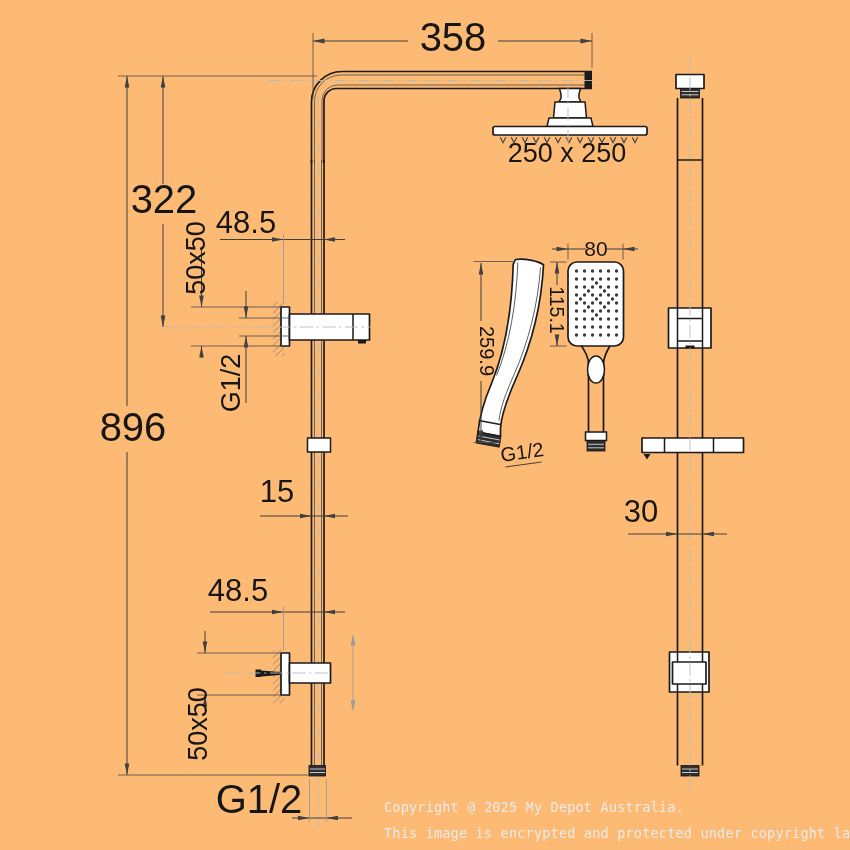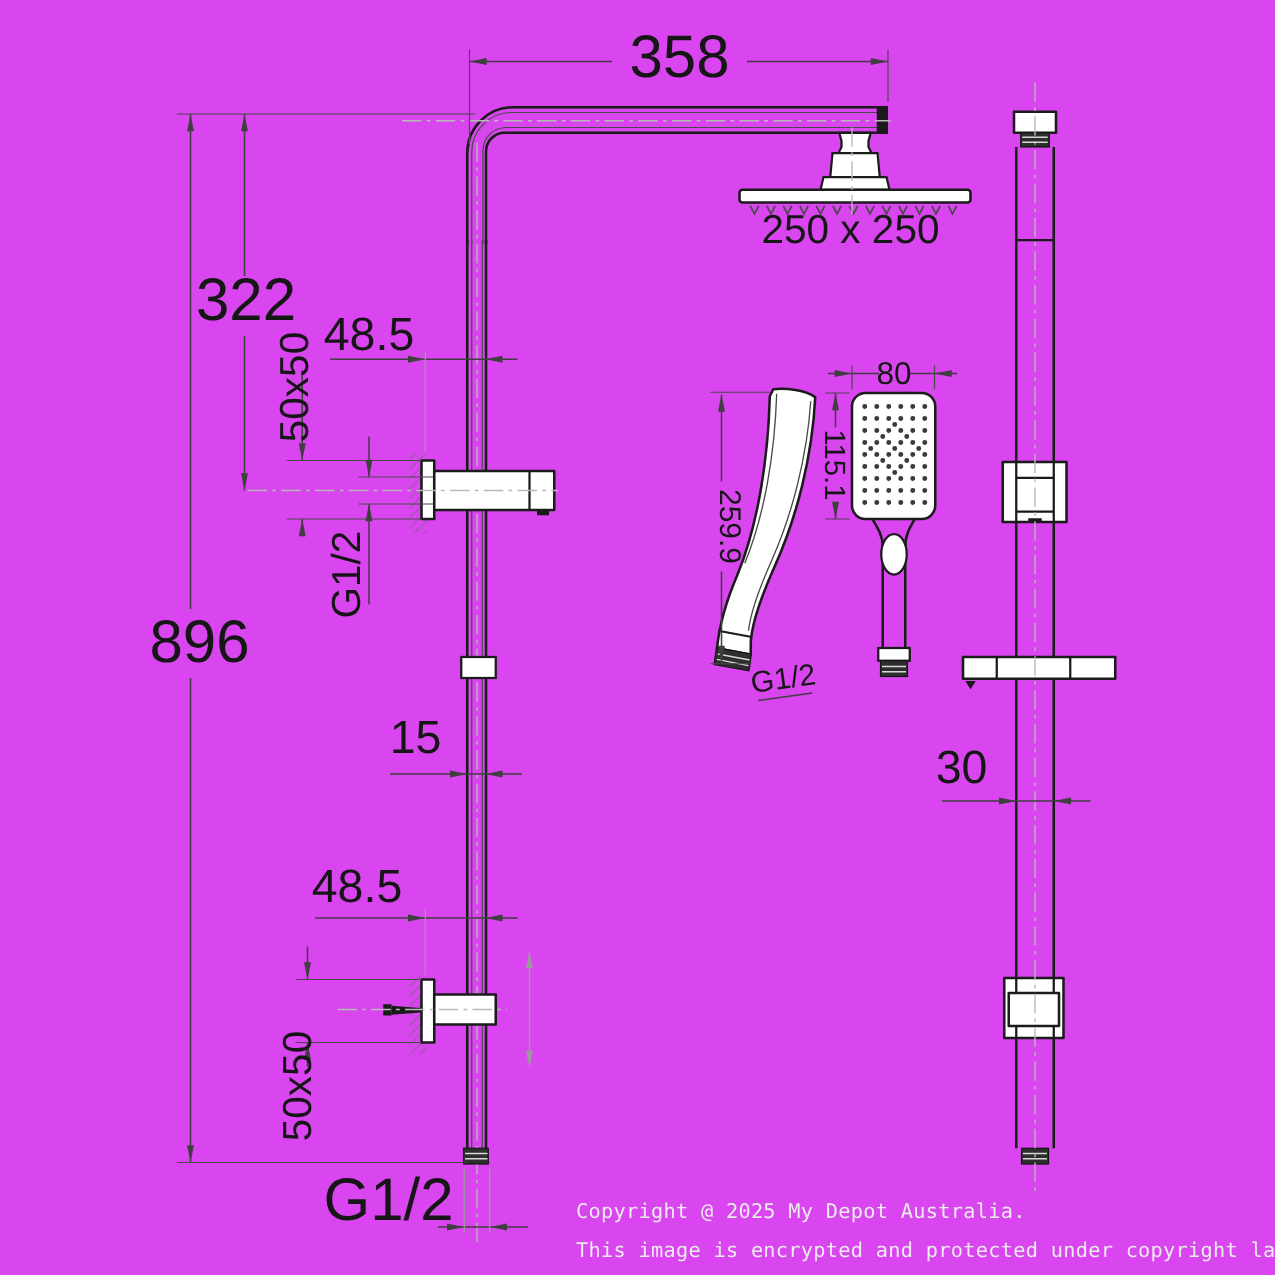--- a/index.html
+++ b/index.html
@@ -1,16 +1,16 @@
 <!DOCTYPE html>
 <html><head>
 <meta charset="utf-8">
 <style>
   html,body{margin:0;padding:0;background:#fff;}
-  .stage{position:relative;width:850px;height:850px;background:#d946ef;overflow:hidden;}
+  .stage{position:relative;width:850px;height:850px;background:#fdba74;overflow:hidden;}
   svg{display:block;}
   .ol   {fill:none;stroke:#1b1b1b;stroke-width:1.7;stroke-linejoin:round;stroke-linecap:butt;}
   .ol15 {fill:none;stroke:#1b1b1b;stroke-width:1.5;}
   .olf  {fill:#ffffff;stroke:#1b1b1b;stroke-width:1.7;stroke-linejoin:round;}
   .olf15{fill:#ffffff;stroke:#1b1b1b;stroke-width:1.5;}
   .thin {fill:none;stroke:#4a4a4a;stroke-width:0.8;}
   .dim  {fill:none;stroke:#3f3f3f;stroke-width:1;}
   .ext  {fill:none;stroke:#9a9a9a;stroke-width:0.9;}
   .cl   {fill:none;stroke:#b9b9b9;stroke-width:0.9;stroke-dasharray:13 3.5 2.5 3.5;}
   .arr  {fill:#3f3f3f;stroke:none;}

